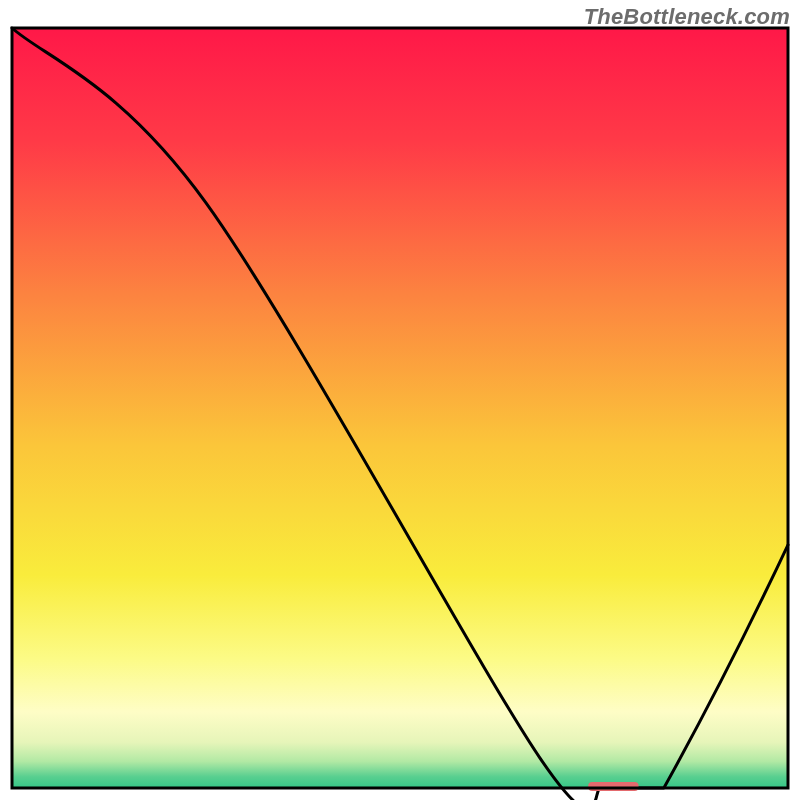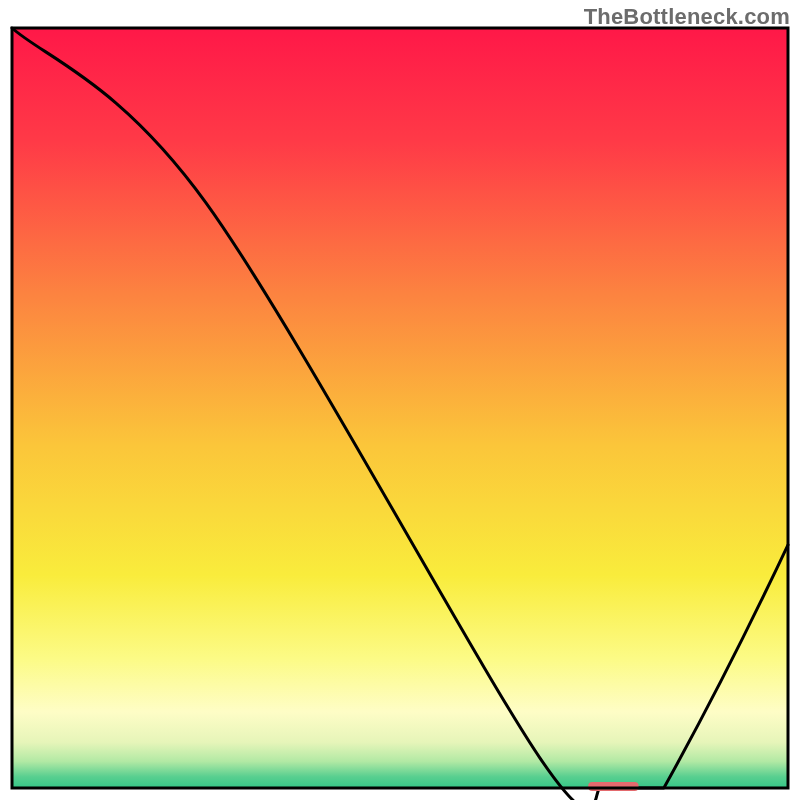--- a/index.html
+++ b/index.html
@@ -8,20 +8,21 @@
     width: 800px;
     height: 800px;
     overflow: hidden;
     background: #fff;
     font-family: Arial, Helvetica, sans-serif;
   }
   .container {
     position: relative;
     width: 800px;
     height: 800px;
+    font-style: italic;
   }
   .watermark {
     position: absolute;
     top: 4px;
     right: 10px;
     font-size: 22px;
     font-weight: 600;
     color: #6c6c6c;
     letter-spacing: 0.2px;
     z-index: 3;

